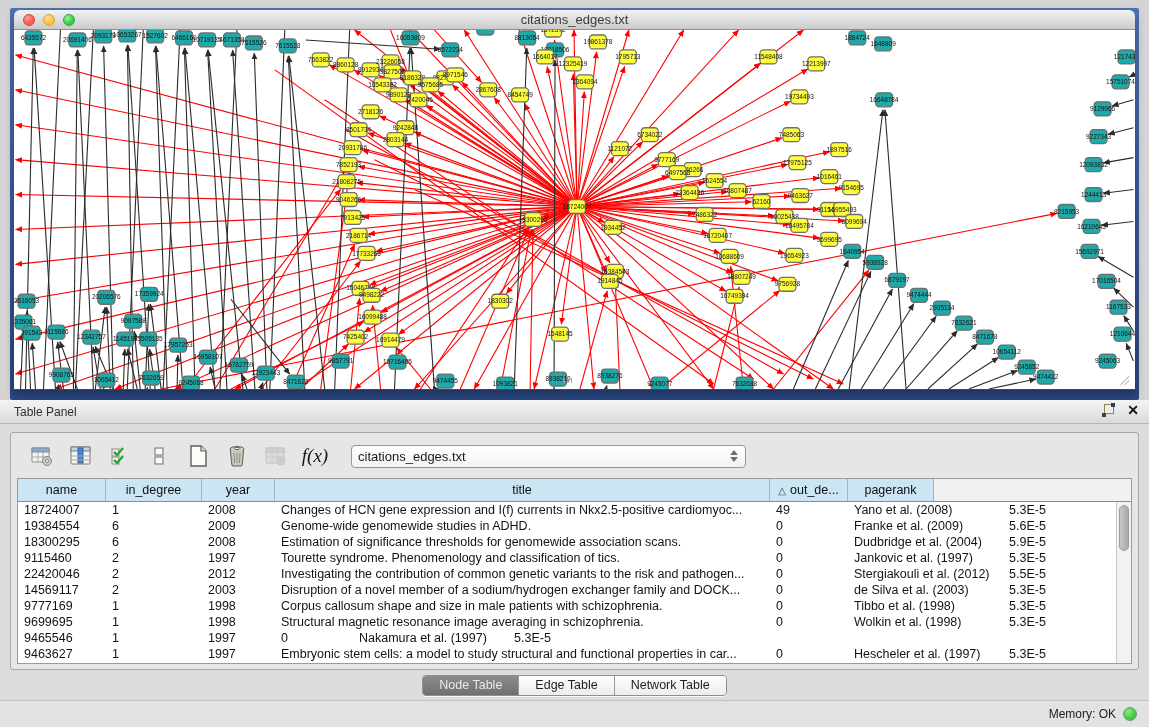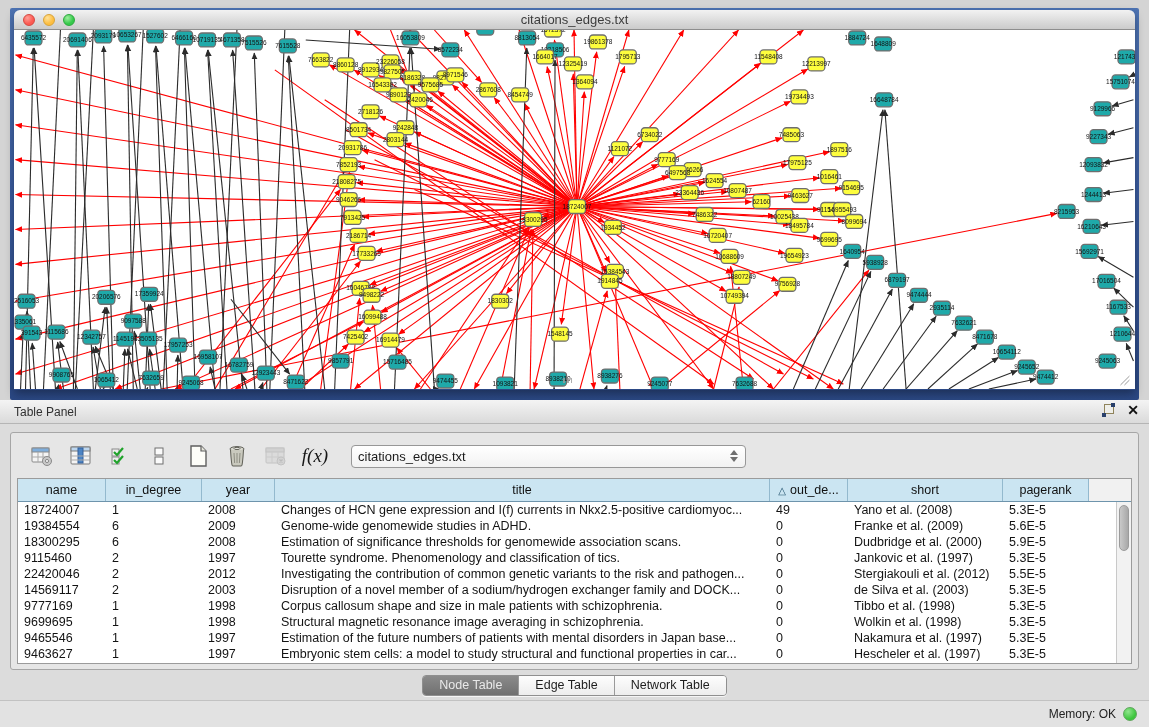--- a/index.html
+++ b/index.html
@@ -719,23 +719,20 @@
           <div class="th" style="width: 73px;">
             <span>year</span>
           </div>
           <div class="th" style="width: 495px;">
             <span>title</span>
           </div>
           <div class="th" style="width: 78px;">
             <span class="sort">△</span>
             <span>out_de...</span>
           </div>
-          <div class="th" style="width: 155px;">
-            <span>short</span>
-          </div>
           <div class="th" style="width: 86px;">
             <span>pagerank</span>
           </div>
           <div class="th th-fill"></div>
         </div>
       <div class="tbl-body" id="tblBody">
           <div class="tr">
             <div class="td" style="width: 88px;">18724007</div>
             <div class="td" style="width: 96px;">1</div>
             <div class="td" style="width: 73px;">2008</div>
@@ -752,21 +749,21 @@
             <div class="td" style="width: 78px;">0</div>
             <div class="td" style="width: 155px;">Franke et al. (2009)</div>
             <div class="td" style="width: 86px;">5.6E-5</div>
           </div>
           <div class="tr">
             <div class="td" style="width: 88px;">18300295</div>
             <div class="td" style="width: 96px;">6</div>
             <div class="td" style="width: 73px;">2008</div>
             <div class="td" style="width: 495px;">Estimation of significance thresholds for genomewide association scans.</div>
             <div class="td" style="width: 78px;">0</div>
-            <div class="td" style="width: 155px;">Dudbridge et al. (2000)</div>
+            <div class="td" style="width: 155px;">Dudbridge et al. (2004)</div>
             <div class="td" style="width: 86px;">5.9E-5</div>
           </div>
           <div class="tr">
             <div class="td" style="width: 88px;">9115460</div>
             <div class="td" style="width: 96px;">2</div>
             <div class="td" style="width: 73px;">1997</div>
             <div class="td" style="width: 495px;">Tourette syndrome. Phenomenology and classification of tics.</div>
             <div class="td" style="width: 78px;">0</div>
             <div class="td" style="width: 155px;">Jankovic et al. (1997)</div>
             <div class="td" style="width: 86px;">5.3E-5</div>
@@ -804,21 +801,20 @@
             <div class="td" style="width: 73px;">1998</div>
             <div class="td" style="width: 495px;">Structural magnetic resonance image averaging in schizophrenia.</div>
             <div class="td" style="width: 78px;">0</div>
             <div class="td" style="width: 155px;">Wolkin et al. (1998)</div>
             <div class="td" style="width: 86px;">5.3E-5</div>
           </div>
           <div class="tr">
             <div class="td" style="width: 88px;">9465546</div>
             <div class="td" style="width: 96px;">1</div>
             <div class="td" style="width: 73px;">1997</div>
-            <div class="td" style="width: 495px;">Estimation of the future numbers of patients with mental disorders in Japan base...</div>
             <div class="td" style="width: 78px;">0</div>
             <div class="td" style="width: 155px;">Nakamura et al. (1997)</div>
             <div class="td" style="width: 86px;">5.3E-5</div>
           </div>
           <div class="tr">
             <div class="td" style="width: 88px;">9463627</div>
             <div class="td" style="width: 96px;">1</div>
             <div class="td" style="width: 73px;">1997</div>
             <div class="td" style="width: 495px;">Embryonic stem cells: a model to study structural and functional properties in car...</div>
             <div class="td" style="width: 78px;">0</div>

